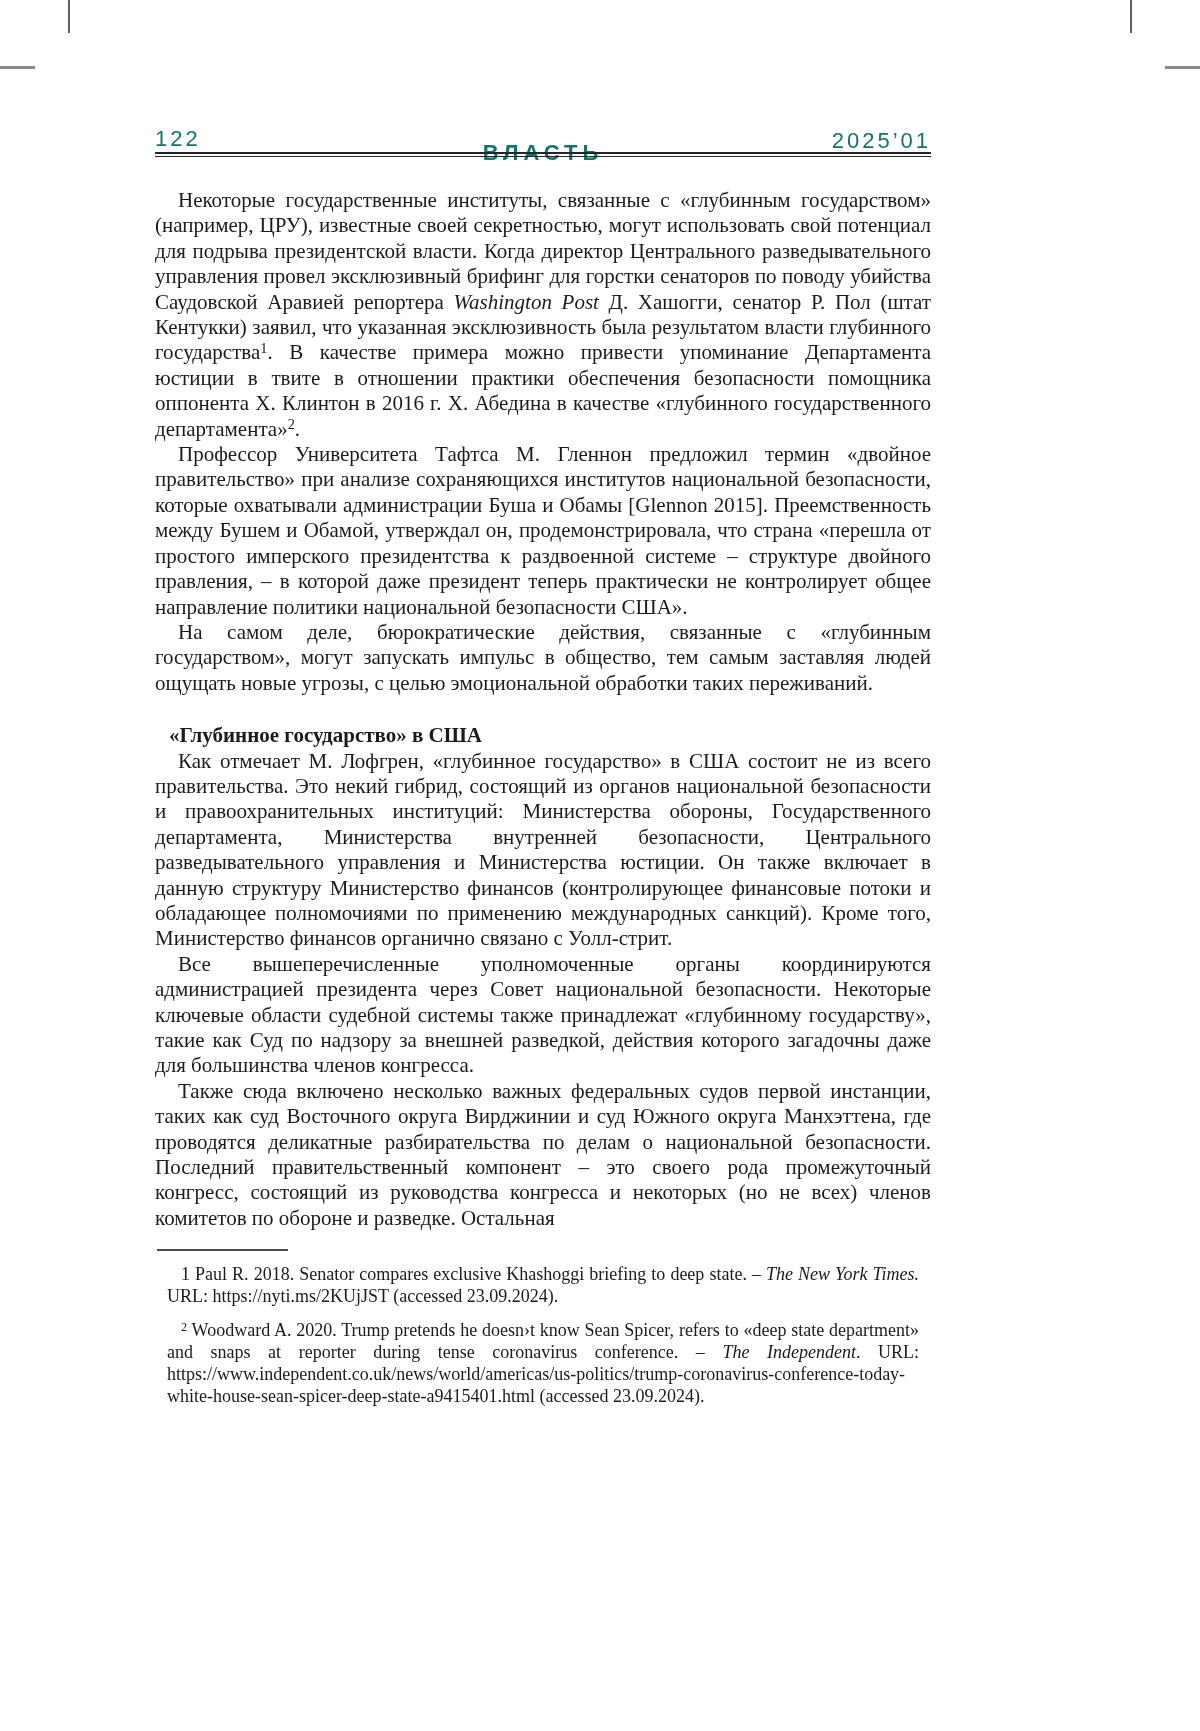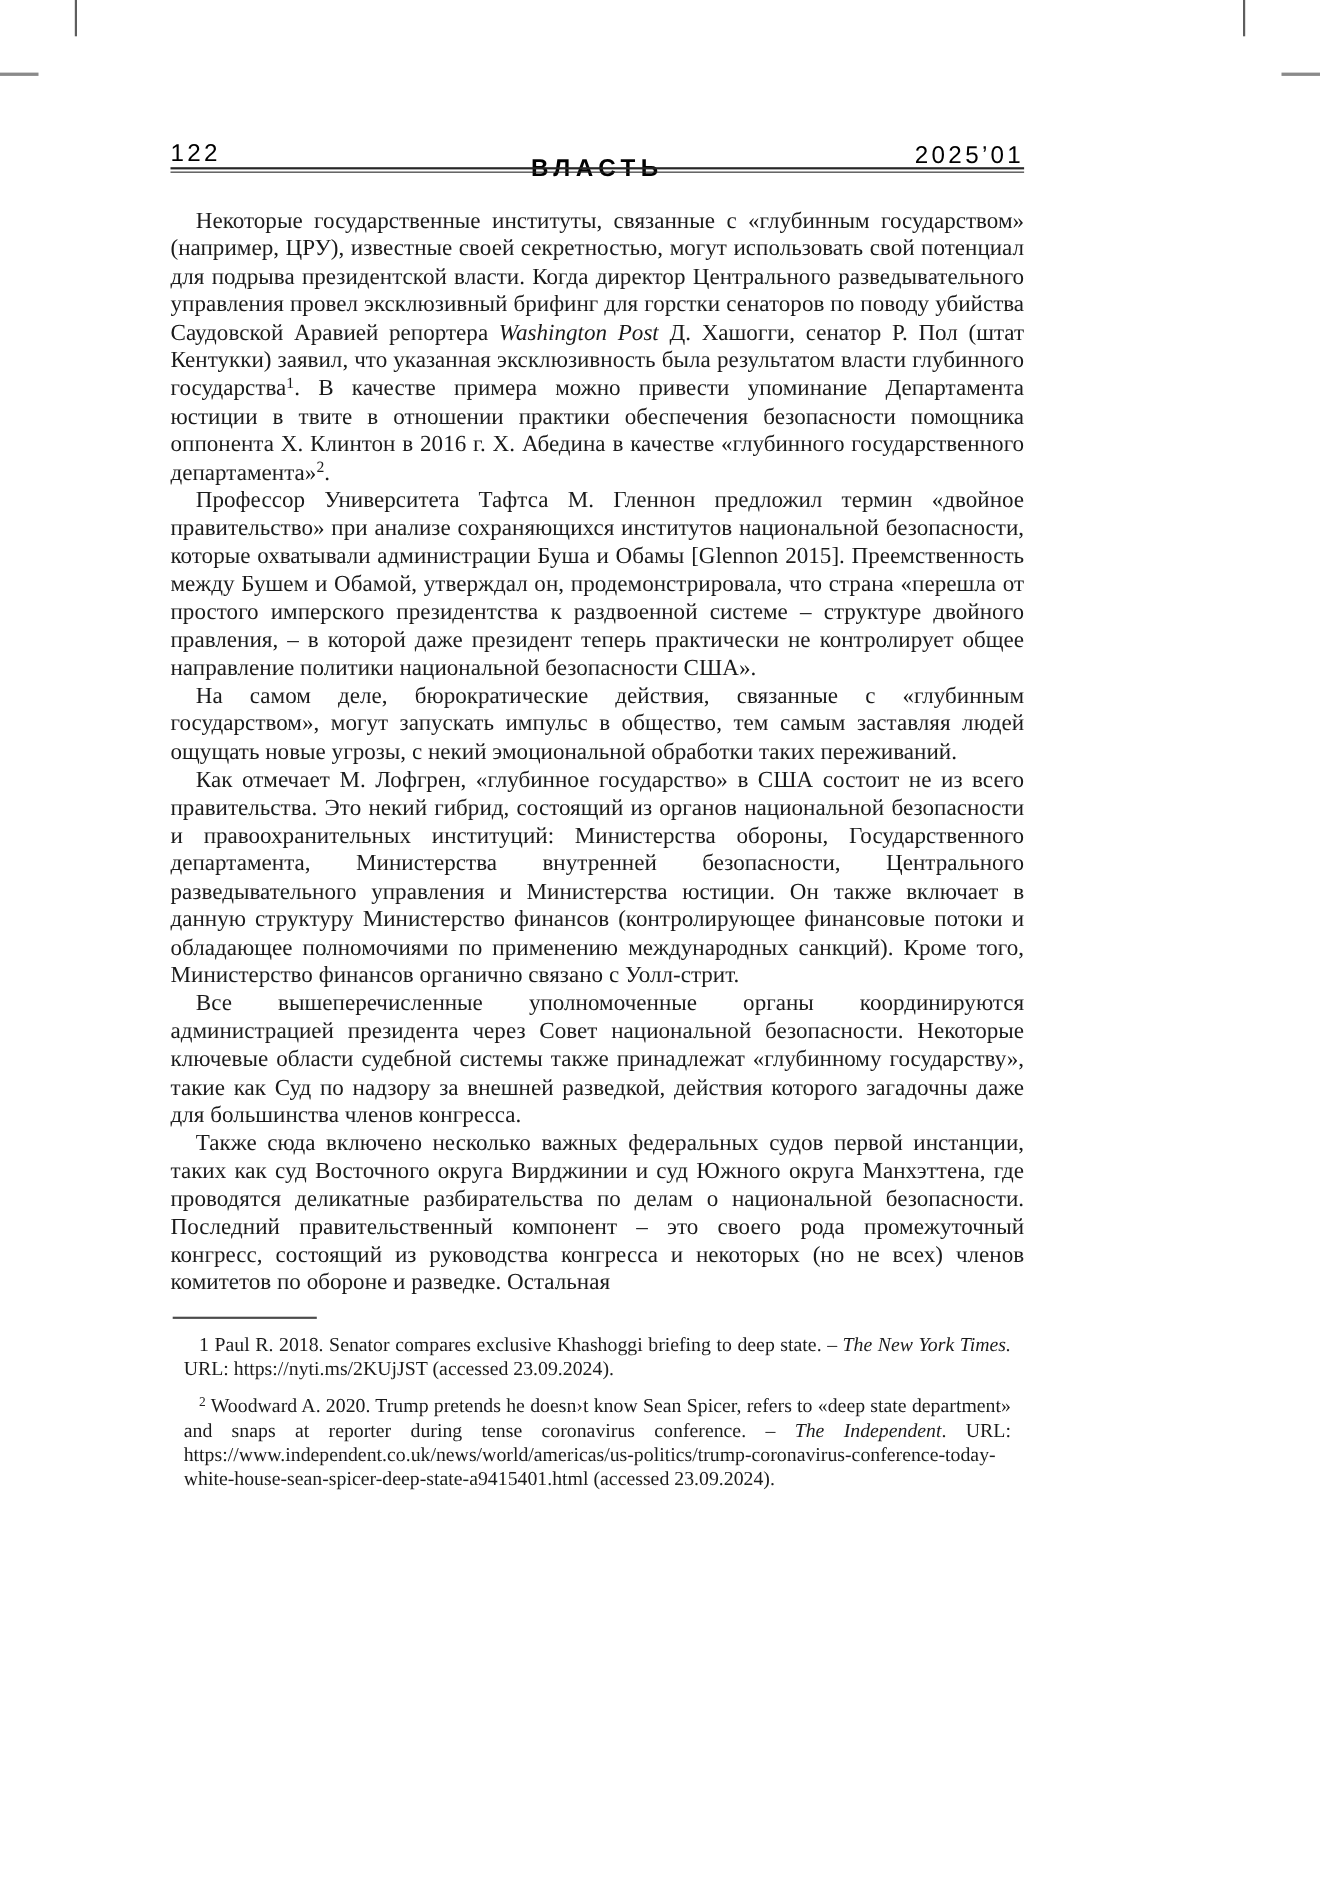--- a/index.html
+++ b/index.html
@@ -10,21 +10,21 @@
   }
   .crop-mark { position:absolute; background:#5e5e5e; }
   #cm-tl-v { left:68px;   top:0;    width:2px;  height:33px; }
   #cm-tl-h { left:0;      top:66px; width:35px; height:3px; background:#8a8a8a; }
   #cm-tr-v { left:1130px; top:0;    width:2px;  height:33px; }
   #cm-tr-h { left:1165px; top:66px; width:35px; height:3px; background:#8a8a8a; }
 
   .page-header {
     position:absolute; left:155px; top:126px; width:776px; height:24px;
     font-family:"Liberation Sans","DejaVu Sans",sans-serif;
-    font-size:22px; color:#000000;
+    font-size:22px; color:#0f766e;
   }
   .page-number { position:absolute; left:0; top:0; letter-spacing:3px; }
   .journal-title { position:absolute; left:50%; transform:translateX(-50%); top:14px; letter-spacing:5px;font-weight:bold; }
   .issue-label { position:absolute; right:0; top:2px; letter-spacing:3px; }
   .header-rule {
     position:absolute; left:155px; top:152px; width:776px;
     height:1.5px; border-top:2px solid #262626; border-bottom:1.5px solid #262626;
   }
 
   .content {
@@ -56,21 +56,22 @@
 <div class="page-header">
   <span class="page-number">122</span>
   <span class="journal-title">ВЛАСТЬ</span>
   <span class="issue-label">2025’01</span>
 </div>
 <div class="header-rule"></div>
 
 <div class="content">
   <p><span>Некоторые государственные институты, связанные с «глубинным государством» (например, ЦРУ), известные своей секретностью, могут использовать свой потенциал для подрыва президентской власти. Когда директор Центрального разведывательного управления провел эксклюзивный брифинг для горстки сенаторов по поводу убийства Саудовской Аравией репортера </span><i>Washington Post</i><span> Д. Хашогги, сенатор Р. Пол (штат Кентукки) заявил, что указанная эксклюзивность была результатом власти глубинного государства</span><sup>1</sup><span>. В качестве примера можно привести упоминание Департамента юстиции в твите в отношении практики обеспечения безопасности помощника оппонента Х. Клинтон в 2016 г. Х. Абедина в качестве «глубинного государственного департамента»</span><sup>2</sup><span>.</span></p>
   <p><span>Профессор Университета Тафтса М. Гленнон предложил термин «двойное правительство» при анализе сохраняющихся институтов национальной безопасности, которые охватывали администрации Буша и Обамы [Glennon 2015]. Преемственность между Бушем и Обамой, утверждал он, продемонстрировала, что страна «перешла от простого имперского президентства к раздвоенной системе – структуре двойного правления, – в которой даже президент теперь практически не контролирует общее направление политики национальной безопасности США».</span></p>
-  <p><span>На самом деле, бюрократические действия, связанные с «глубинным государством», могут запускать импульс в общество, тем самым заставляя людей ощущать новые угрозы, с некий эмоциональной обработки таких переживаний.</span></p>
+  <p><span>На самом деле, бюрократические действия, связанные с «глубинным государством», могут запускать импульс в общество, тем самым заставляя людей ощущать новые угрозы, с целью эмоциональной обработки таких переживаний.</span></p>
+  <h2 class="section-heading">«Глубинное государство» в США</h2>
   <p><span>Как отмечает М. Лофгрен, «глубинное государство» в США состоит не из всего правительства. Это некий гибрид, состоящий из органов национальной безопасности и правоохранительных институций: Министерства обороны, Государственного департамента, Министерства внутренней безопасности, Центрального разведывательного управления и Министерства юстиции. Он также включает в данную структуру Министерство финансов (контролирующее финансовые потоки и обладающее полномочиями по применению международных санкций). Кроме того, Министерство финансов органично связано с Уолл-стрит.</span></p>
   <p><span>Все вышеперечисленные уполномоченные органы координируются администрацией президента через Совет национальной безопасности. Некоторые ключевые области судебной системы также принадлежат «глубинному государству», такие как Суд по надзору за внешней разведкой, действия которого загадочны даже для большинства членов конгресса.</span></p>
   <p><span>Также сюда включено несколько важных федеральных судов первой инстанции, таких как суд Восточного округа Вирджинии и суд Южного округа Манхэттена, где проводятся деликатные разбирательства по делам о национальной безопасности. Последний правительственный компонент – это своего рода промежуточный конгресс, состоящий из руководства конгресса и некоторых (но не всех) членов комитетов по обороне и разведке. Остальная</span></p>
 
   <div class="footnotes" lang="en">
     <div class="footnote-separator"></div>
     <p><span>1 Paul R. 2018. Senator compares exclusive Khashoggi briefing to deep state. – </span><i>The New York Times.</i><span> URL: https://nyti.ms/2KUjJST (accessed 23.09.2024).</span></p>
     <p><sup>2</sup><span> Woodward A. 2020. Trump pretends he doesn›t know Sean Spicer, refers to «deep state department» and snaps at reporter during tense coronavirus conference. – </span><i>The Independent</i><span>. URL: https://www.independent.co.uk/news/world/americas/us-politics/trump-coronavirus-conference-today-white-house-sean-spicer-deep-state-a9415401.html (accessed 23.09.2024).</span></p>
   </div>
 </div>

